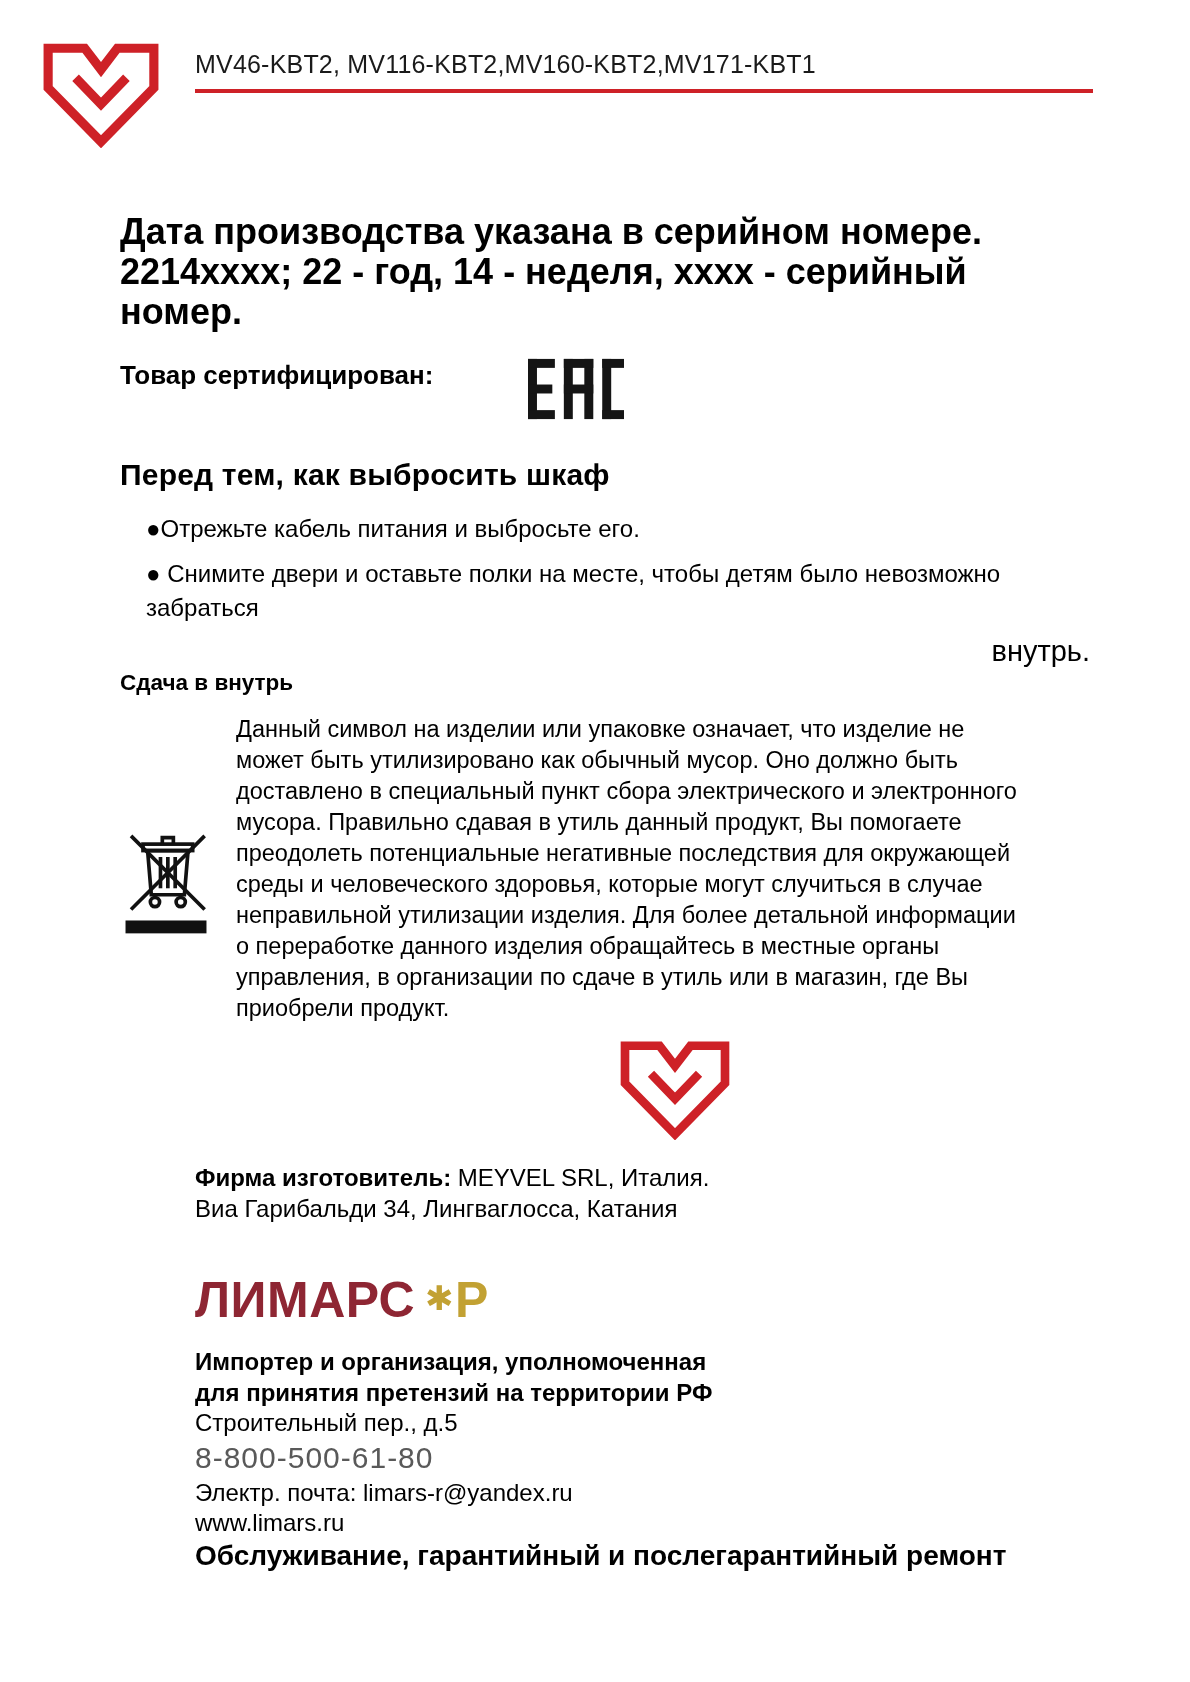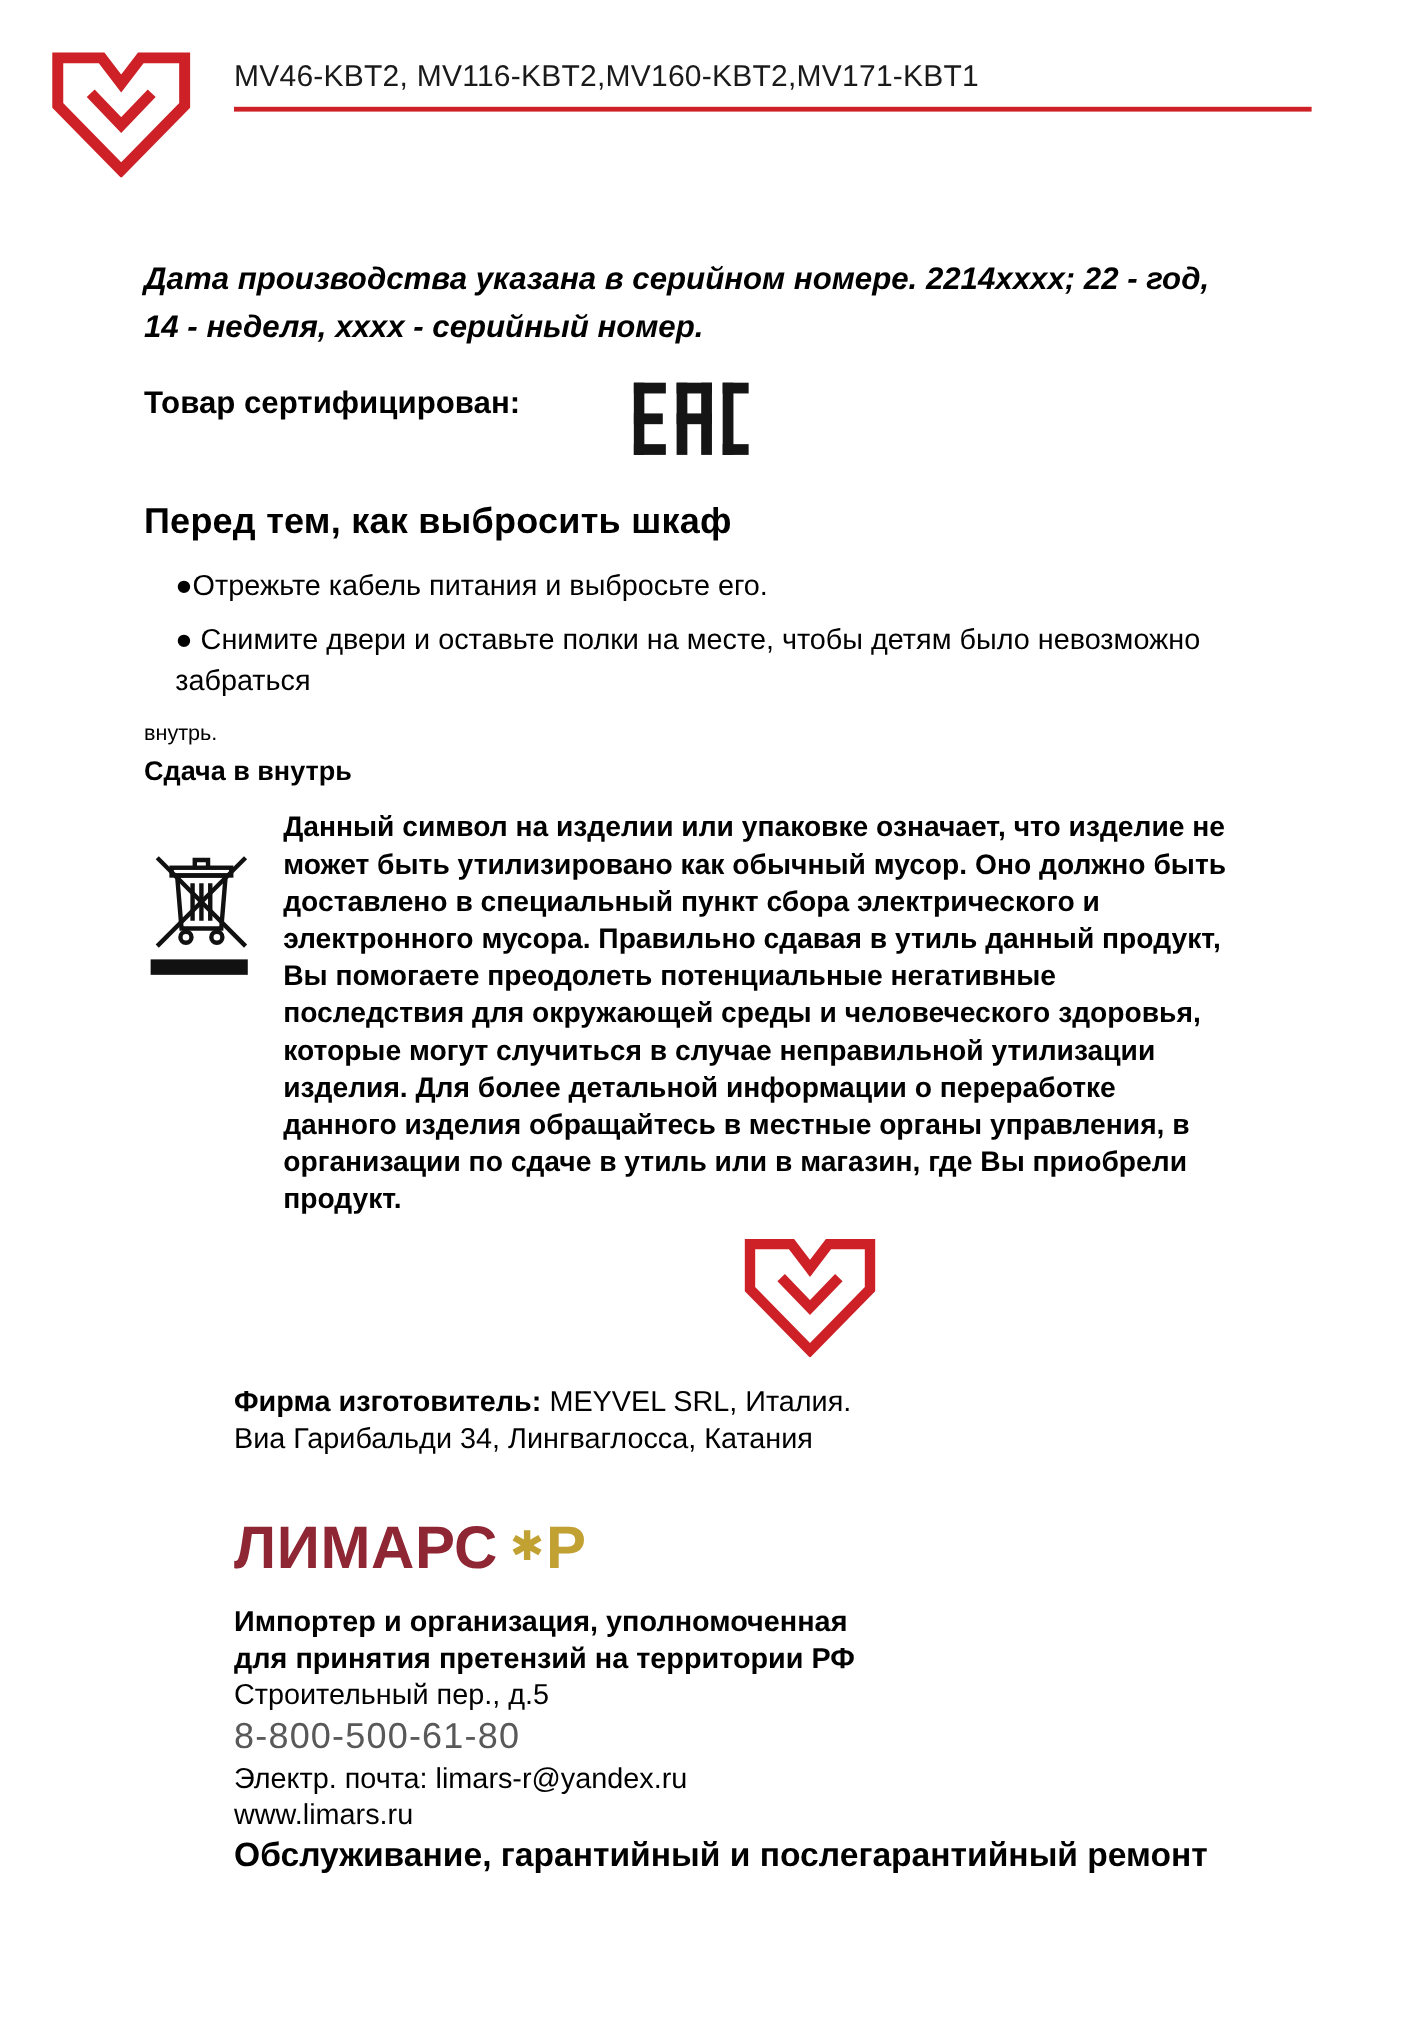--- a/index.html
+++ b/index.html
@@ -33,38 +33,37 @@
     white-space: nowrap;
   }
 
   
   .main { padding: 0 100px 0 120px; }
 
   .production {
     margin-top: 44px;
     max-width: 915px;
     font-weight: 700;
-    font-size: 26px;
+    font-size: 36px;
     line-height: 40px;
-    font-style: italic;
   }
 
   .cert-row { display: flex; align-items: flex-start; margin-top: 12px; gap: 11px; }
   .cert-label { font-weight: 700; font-size: 26px; padding-top: 16px; }
   .eac { width: 96px; height: 86px; margin-left: 84px; margin-top: 2px; color: #151515; }
 
   .disposal-heading { margin-top: 26px; font-size: 30px; font-weight: 700; letter-spacing: 0.2px; }
 
   .bullets { margin-top: 20px; margin-left: 26px; font-size: 24px; }
   .bullet { line-height: 34px; margin-bottom: 11px; max-width: 890px; }
 
-  .cont { font-size: 18px; line-height: 30px; margin-top: 1px; }
+  .cont { font-size: 29px; line-height: 30px; margin-top: 1px; text-align: right; }
   .recycle-title { font-weight: 700; font-size: 22.5px; line-height: 30px; margin-top: 2px; }
 
-  .recycle-row { display: flex; align-items: flex-start; margin-top: 16px; font-weight: bold; }
+  .recycle-row { display: flex; align-items: center; margin-top: 16px; }
   .weee { flex: 0 0 92px; width: 92px; height: 126px; margin-top: 22px; color: #111; }
   .recycle-text {
     margin-left: 24px;
     max-width: 790px;
     font-size: 23.5px;
     line-height: 31px;
   }
 
   
   .center-col { width: 960px; margin-left: 75px; }

